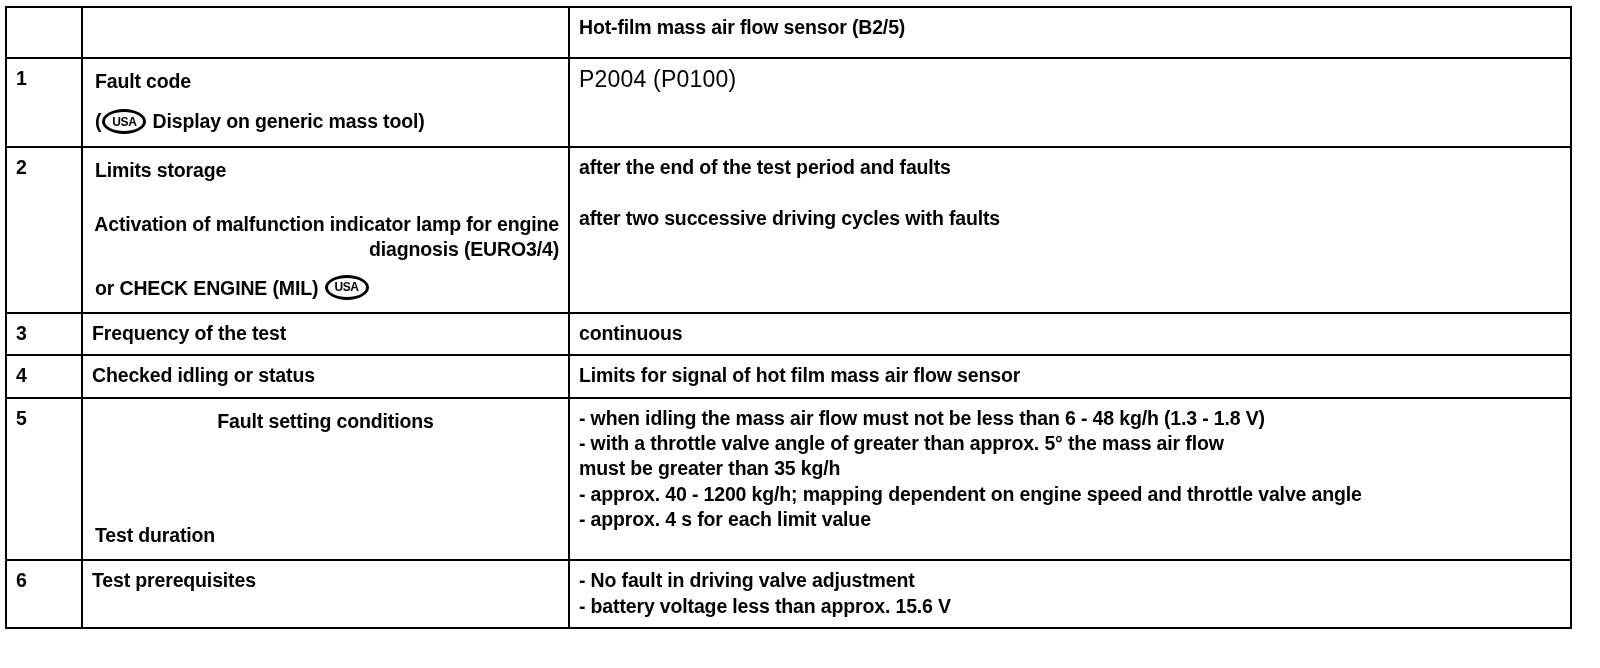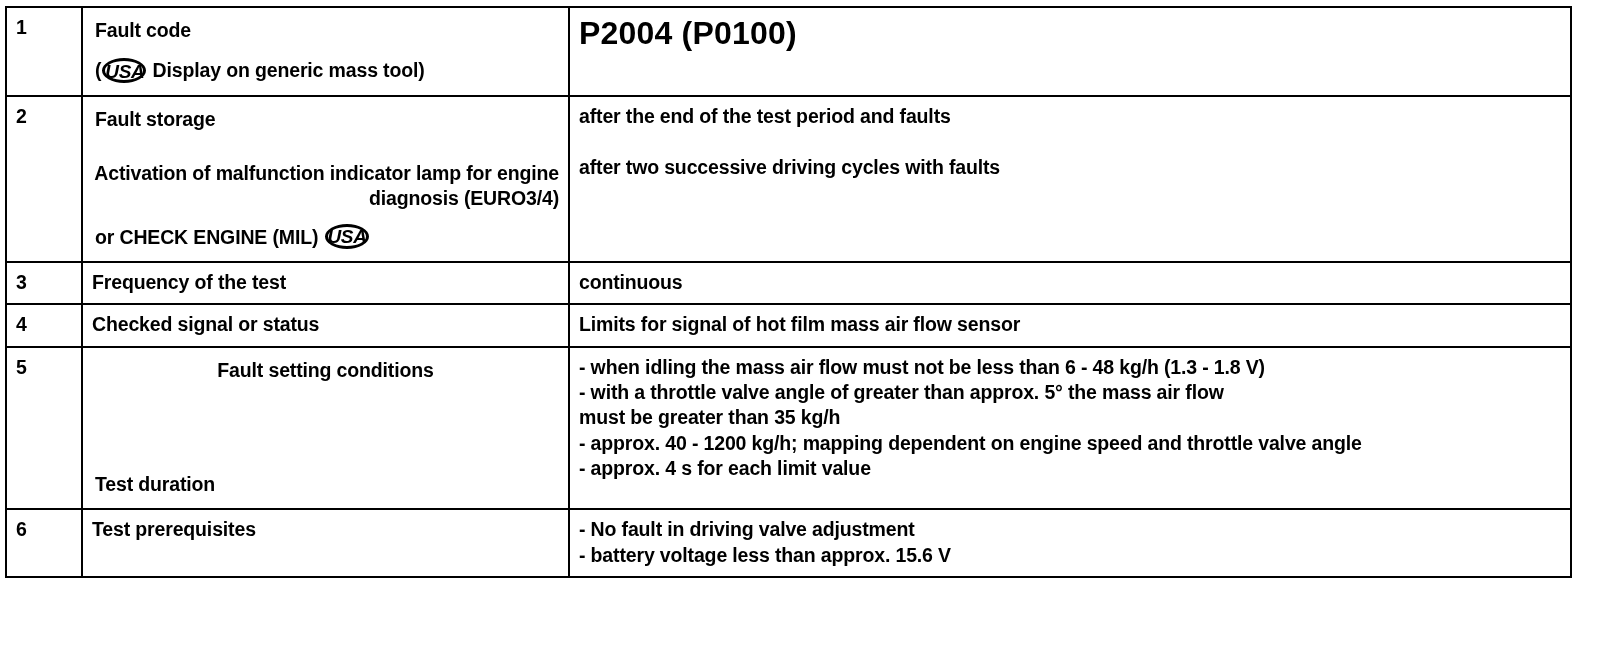--- a/index.html
+++ b/index.html
@@ -58,22 +58,22 @@
   td.value { font-weight: bold; }
 
   
   tr.header-row td { height: 34px; }
   tr.header-row td.value { padding-top: 7px; }
 
   .title-text { font-weight: bold; font-size: 19.5px; }
 
   
   .fault-code-value {
-    font-size: 32px;
-    font-weight: bold;
+    font-size: 23px;
+    font-weight: normal;
     letter-spacing: 0.2px;
     line-height: 1.15;
   }
 
   
   .gap-lg { height: 26px; }
   .gap-sm { height: 9px; }
 
   .line { white-space: nowrap; }
   .wrapline { white-space: normal; text-align: right; }
@@ -92,25 +92,24 @@
     box-sizing: border-box;
     margin: 0 1px;
   }
   .usa-badge > span {
     position: absolute;
     left: 0;
     right: 0;
     top: 50%;
     transform: translateY(-50%);
     text-align: center;
-    font-size: 19px;
+    font-size: 12px;
     font-weight: bold;
     letter-spacing: -0.4px;
     line-height: 1;
-    font-style: italic;
   }
   .usa-inline { vertical-align: -5px; }
 
   
   .r5-label-top { margin-bottom: 0; text-align: center; }
   .r5-spacer { height: 86px; }
 
   
   .r2-block { margin: 0; }
 
@@ -122,58 +121,65 @@
 <div class="sheet">
 
   <table class="diag-table">
     <colgroup>
       <col class="c-num">
       <col class="c-label">
       <col class="c-value">
     </colgroup>
     <tbody>
 
+      <tr class="header-row">
+        <td class="num"></td>
+        <td class="label"></td>
+        <td class="value">
+          <span class="title-text">Hot-film mass air flow sensor (B2/5)</span>
+        </td>
+      </tr>
 
       <tr>
         <td class="num">1</td>
         <td class="label">
           <p class="para line">Fault code</p>
           <div class="gap-sm"></div>
           <p class="para line"><span>(</span><span class="usa-badge"><span>USA</span></span><span> Display on generic mass tool)</span></p>
         </td>
         <td class="value">
           <span class="fault-code-value">P2004 (P0100)</span>
         </td>
       </tr>
 
       <tr>
         <td class="num">2</td>
         <td class="label">
-          <p class="para">Fault storage</p>
+          <p class="para">Limits storage</p>
           <div class="gap-lg"></div>
           <p class="para wrapline r2-block">Activation of malfunction indicator lamp for engine diagnosis (EURO3/4)</p>
           <div class="gap-sm"></div>
           <p class="para line"><span>or CHECK ENGINE (MIL) </span><span class="usa-badge usa-inline"><span>USA</span></span></p>
         </td>
         <td class="value value-lines">
           <p class="para">after the end of the test period and faults</p>
           <div class="gap-lg"></div>
           <p class="para">after two successive driving cycles with faults</p>
         </td>
       </tr>
 
       <tr>
         <td class="num">3</td>
         <td class="label">Frequency of the test</td>
         <td class="value">continuous</td>
       </tr>
 
       <tr>
         <td class="num">4</td>
-        <td class="label">Checked signal or status</td>
+        <td class="label">Checked idling or status</td>
         <td class="value">Limits for signal of hot film mass air flow sensor</td>
       </tr>
 
       <tr>
         <td class="num">5</td>
         <td class="label">
           <p class="para r5-label-top">Fault setting conditions</p>
           <div class="r5-spacer"></div>
           <p class="para">Test duration</p>
         </td>

